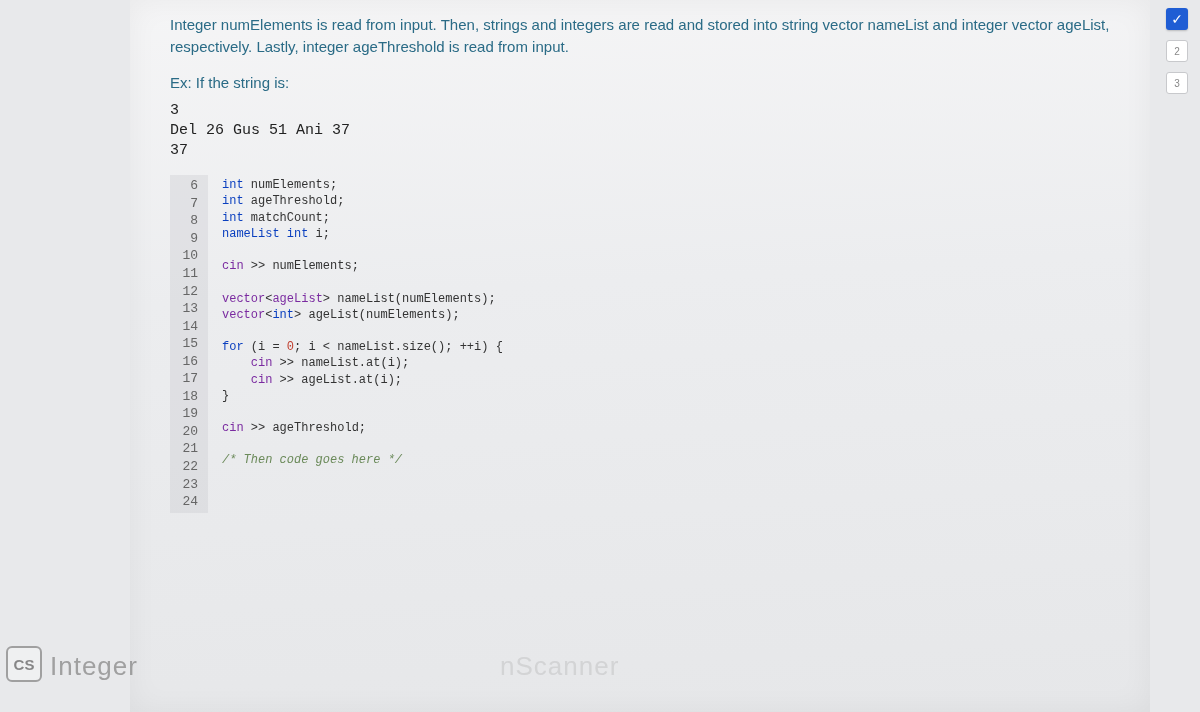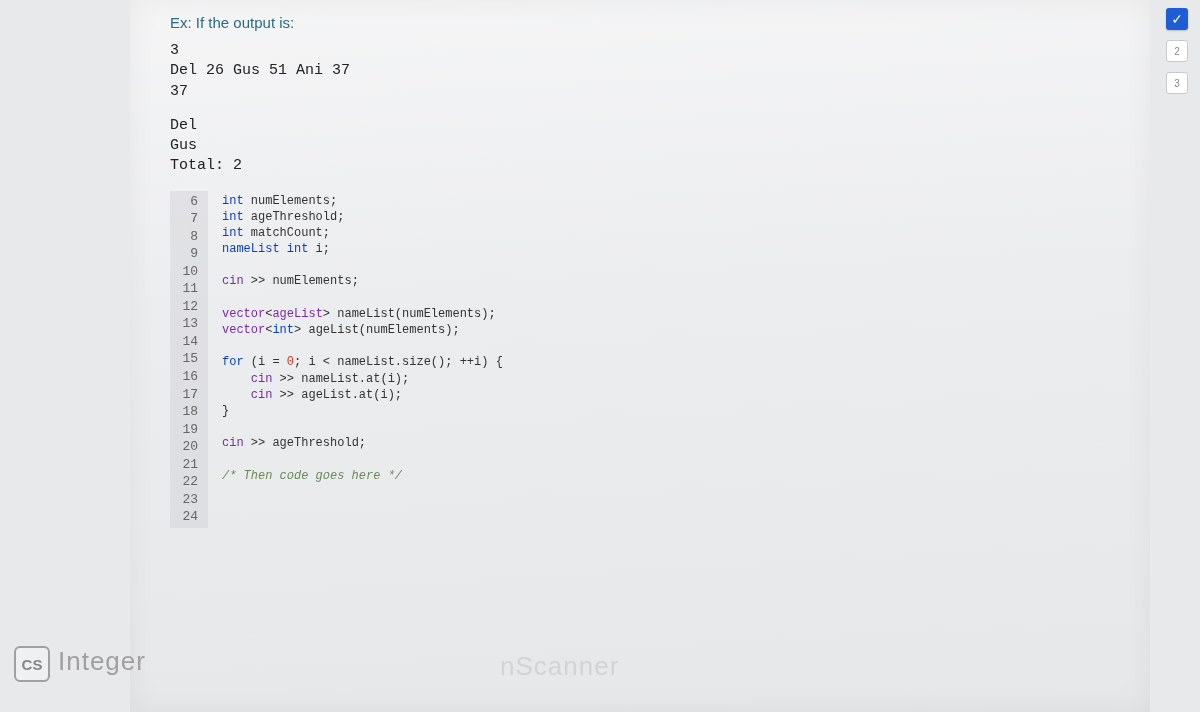--- a/index.html
+++ b/index.html
@@ -98,24 +98,24 @@
     width: 22px; height: 22px;
     background: #fff;
     border: 1px solid #c8c9cc;
     border-radius: 3px;
     display: flex; align-items: center; justify-content: center;
     color: #888;
     font-size: 10px;
   }
   .watermark {
     position: absolute;
-    left: 14px;
+    left: 6px;
     bottom: 30px;
     display: flex;
-    align-items: flex-start;
+    align-items: flex-end;
     gap: 8px;
     opacity: 0.75;
     pointer-events: none;
   }
   .wm-logo {
     width: 36px; height: 36px;
     border: 2px solid #888;
     border-radius: 6px;
     display: flex; align-items: center; justify-content: center;
     color: #666; font-weight: bold; font-size: 15px;
@@ -132,30 +132,28 @@
     font-size: 26px;
     letter-spacing: 1px;
     pointer-events: none;
   }
 </style>
 </head>
 <body>
 
 <div class="page">
 
-
-
-  <p class="label">Ex: If the output is:</p>
+  <p class="intro">Integer numElements is read from input. Then, strings and integers are read and stored into string vector nameList and integer vector ageList, respectively. Lastly, integer ageThreshold is read from input.</p>
+
+
+  <p class="label">Ex: If the string is:</p>
   <div class="mono">3
 Del 26 Gus 51 Ani 37
 37</div>
 
-  <div class="mono">Del
-Gus
-Total: 2</div>
 
   <div class="code-block">
     <div class="gutter" id="gutter">6
 7
 8
 9
 10
 11
 12
 13

